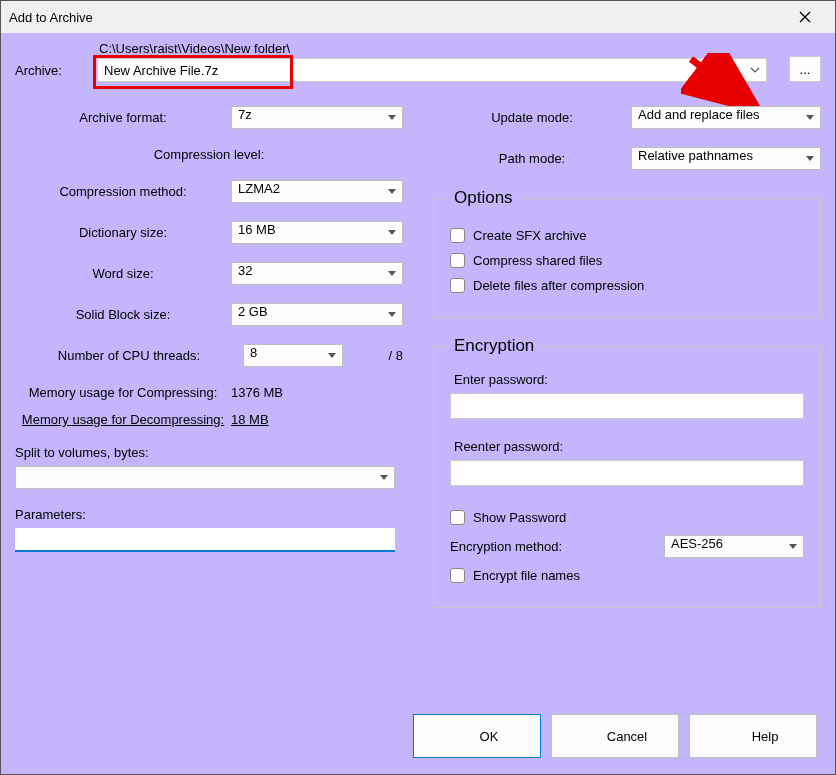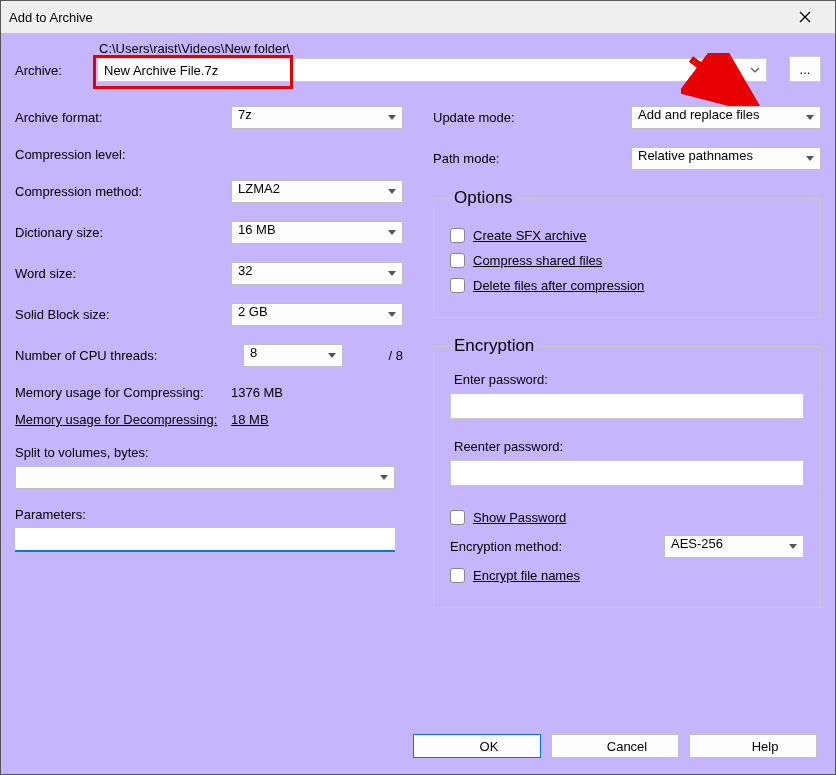--- a/index.html
+++ b/index.html
@@ -69,21 +69,21 @@
     cursor: pointer;
   }
   .columns {
     display: flex; gap: 30px;
   }
   .col { flex: 1; }
   .row {
     display: flex; align-items: center;
     margin-bottom: 18px;
   }
-  .row .lbl { flex: 1; }
+  .row .lbl { flex: 1; text-align: center; }
   .row .ctrl { width: 172px; }
   .row .trail { width: 60px; text-align: right; padding-left: 8px;}
   .row.readonly .val { width: 172px; text-align: left; padding-right: 4px;}
   select, .select {
     width: 100%; height: 23px;
     border: 1px solid #bfbfbf;
     background: #fdfdfd;
     padding: 0 18px 0 6px;
     font-family: inherit; font-size: 13px;
     appearance: none;
@@ -113,21 +113,20 @@
   fieldset {
     border: 1px solid #c8c8c8;
     margin: 0 0 18px 0;
     padding: 10px 16px 14px 16px;
   }
   fieldset legend { padding: 0 4px; font-size: 17px;}
   .check {
     display: flex; 
     margin: 10px 0;
     gap: 8px;
-    text-decoration: underline;
   }
   .check .box {
     width: 15px; height: 15px;
     border: 1px solid #888;
     border-radius: 3px;
     background: #fff;
   }
   .enc-label { margin: 6px 0 6px 4px; }
   .enc-input {
     width: 100%; height: 26px;
@@ -137,21 +136,21 @@
   }
   .enc-row { display: flex; align-items: center; margin: 10px 0; }
   .enc-row .lbl { flex: 1; }
   .enc-row .ctrl { width: 140px; }
   .btnbar {
     position: absolute;
     bottom: 16px; right: 18px;
     display: flex; gap: 10px;
   }
   .btn {
-    width: 128px; height: 24px;
+    width: 128px; height: 44px;
     background: #fdfdfd;
     border: 1px solid #bfbfbf;
     display: flex; align-items: center; justify-content: center;
     cursor: pointer;
     font-size: 13px;
     padding-left: 24px;
   }
   .btn.primary { border: 1.5px solid #0078d4; }
   .arrow-annot {
     position: absolute;

